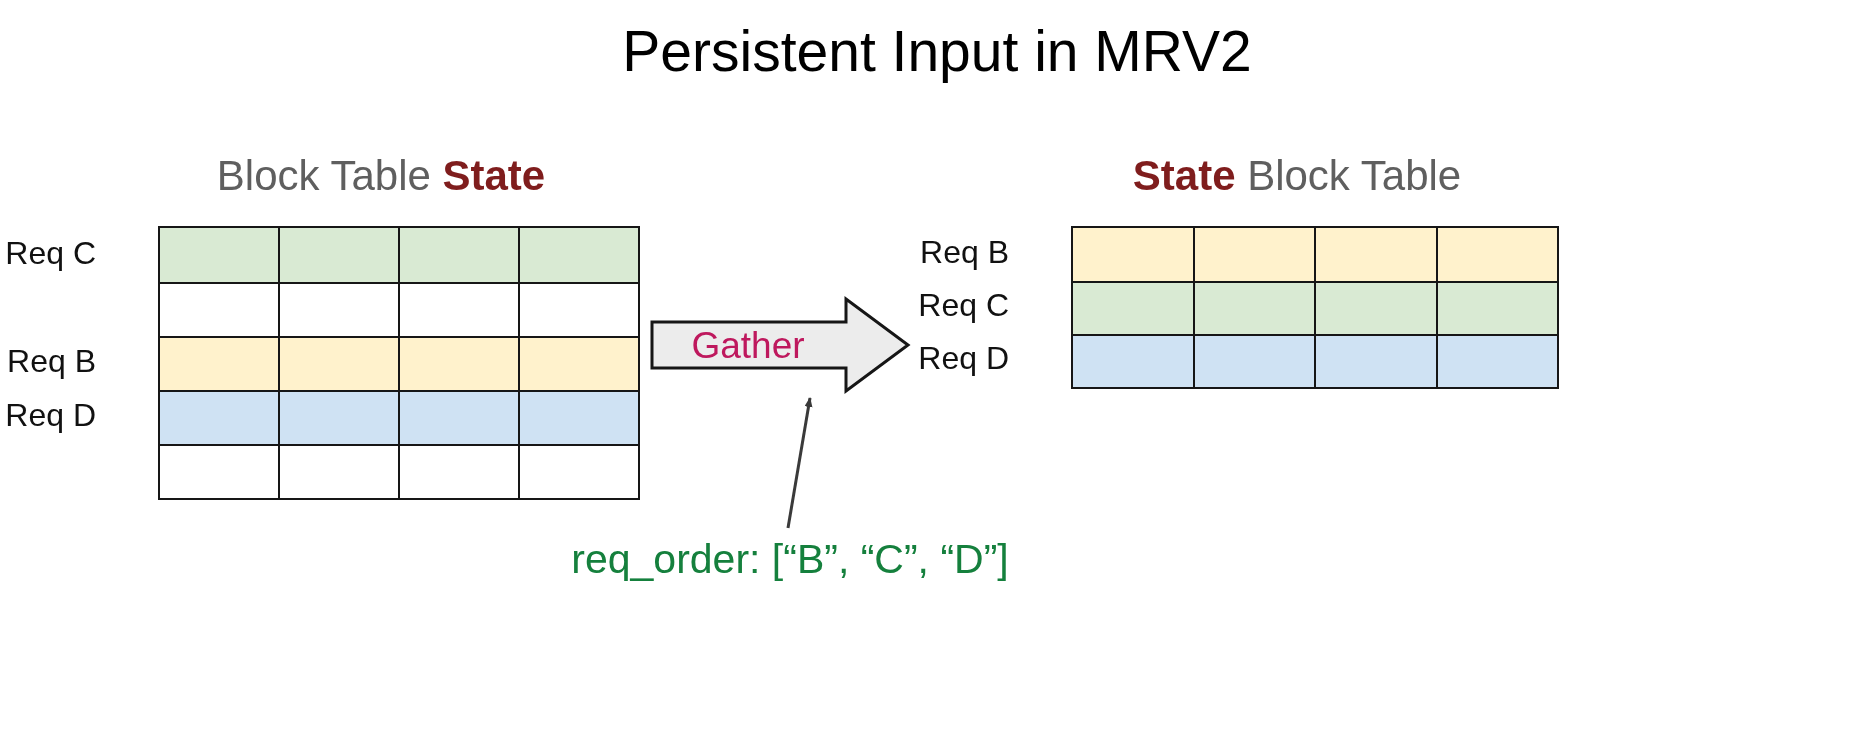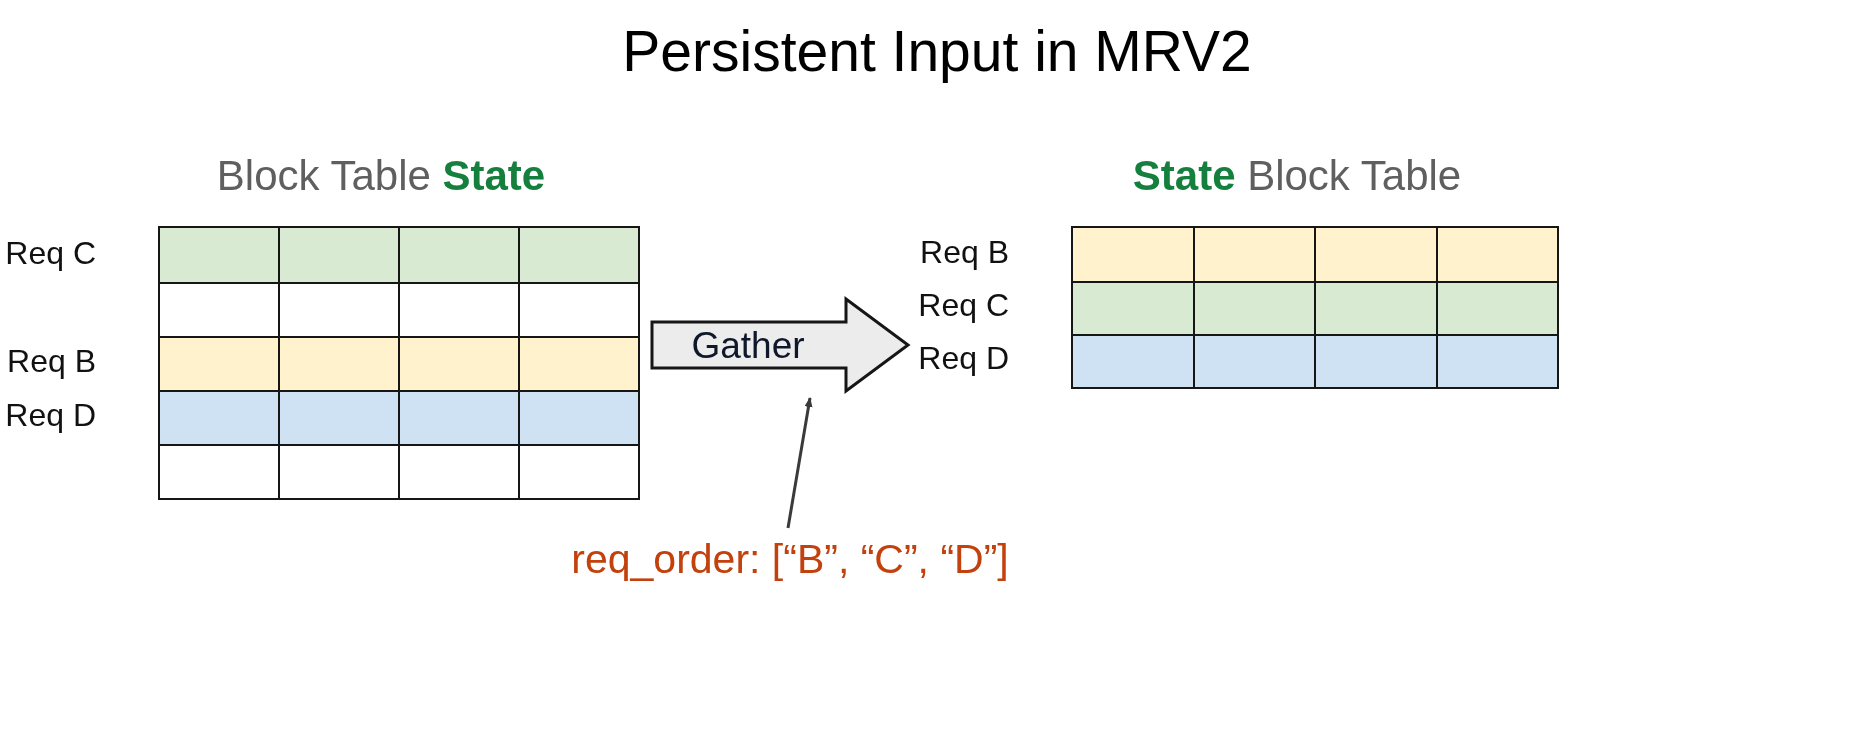--- a/index.html
+++ b/index.html
@@ -15,21 +15,21 @@
     position:absolute; top:18px; left:0; width:100%;
     text-align:center;
     font-size:57px; font-weight:400; color:#000000;
   }
   .heading {
     position:absolute;
     text-align:center;
     font-size:42px; color:#5f5f5f;
     white-space:nowrap;
   }
-  .heading .hl { color:#15803d; font-weight:700; }
+  .heading .hl { color:#7f1d1d; font-weight:700; }
   .heading-left  { top:152px; left:122px; width:518px; }
   .heading-right { top:152px; left:1035px; width:524px; }
 
   .table-wrap { position:absolute;padding-left:36px; }
   .grid-table {
     border:2px solid #161616;
     background:#fff;
   }
   .trow { display:flex; }
   .trow + .trow { border-top:2px solid #161616; }
@@ -43,29 +43,29 @@
     position:absolute; right:0; width:100%;
     text-align:right; padding-right:12px;
     font-size:32px; color:#111111;
     white-space:nowrap;
   }
 
   .gather-arrow-wrap { position:absolute; left:650px; top:296px; width:262px; height:98px; }
   .gather-label {
     position:absolute; left:0; top:24px; width:196px; height:52px;
     display:flex; align-items:center; justify-content:center;
-    font-size:37px; color:#0f172a;
+    font-size:37px; color:#be185d;
   }
 
   .pointer-arrow-wrap { position:absolute; left:768px; top:384px; width:70px; height:152px; }
 
   .annotation {
     position:absolute; top:536px; left:540px; width:500px;
     text-align:center;
-    font-size:41px; color:#c2410c;
+    font-size:41px; color:#15803d;
     white-space:nowrap;
   }
 </style>
 </head>
 <body>
 
 <div class="title">Persistent Input in MRV2</div>
 
 <div class="heading heading-left">
   <span>Block Table </span><span class="hl">State</span>

